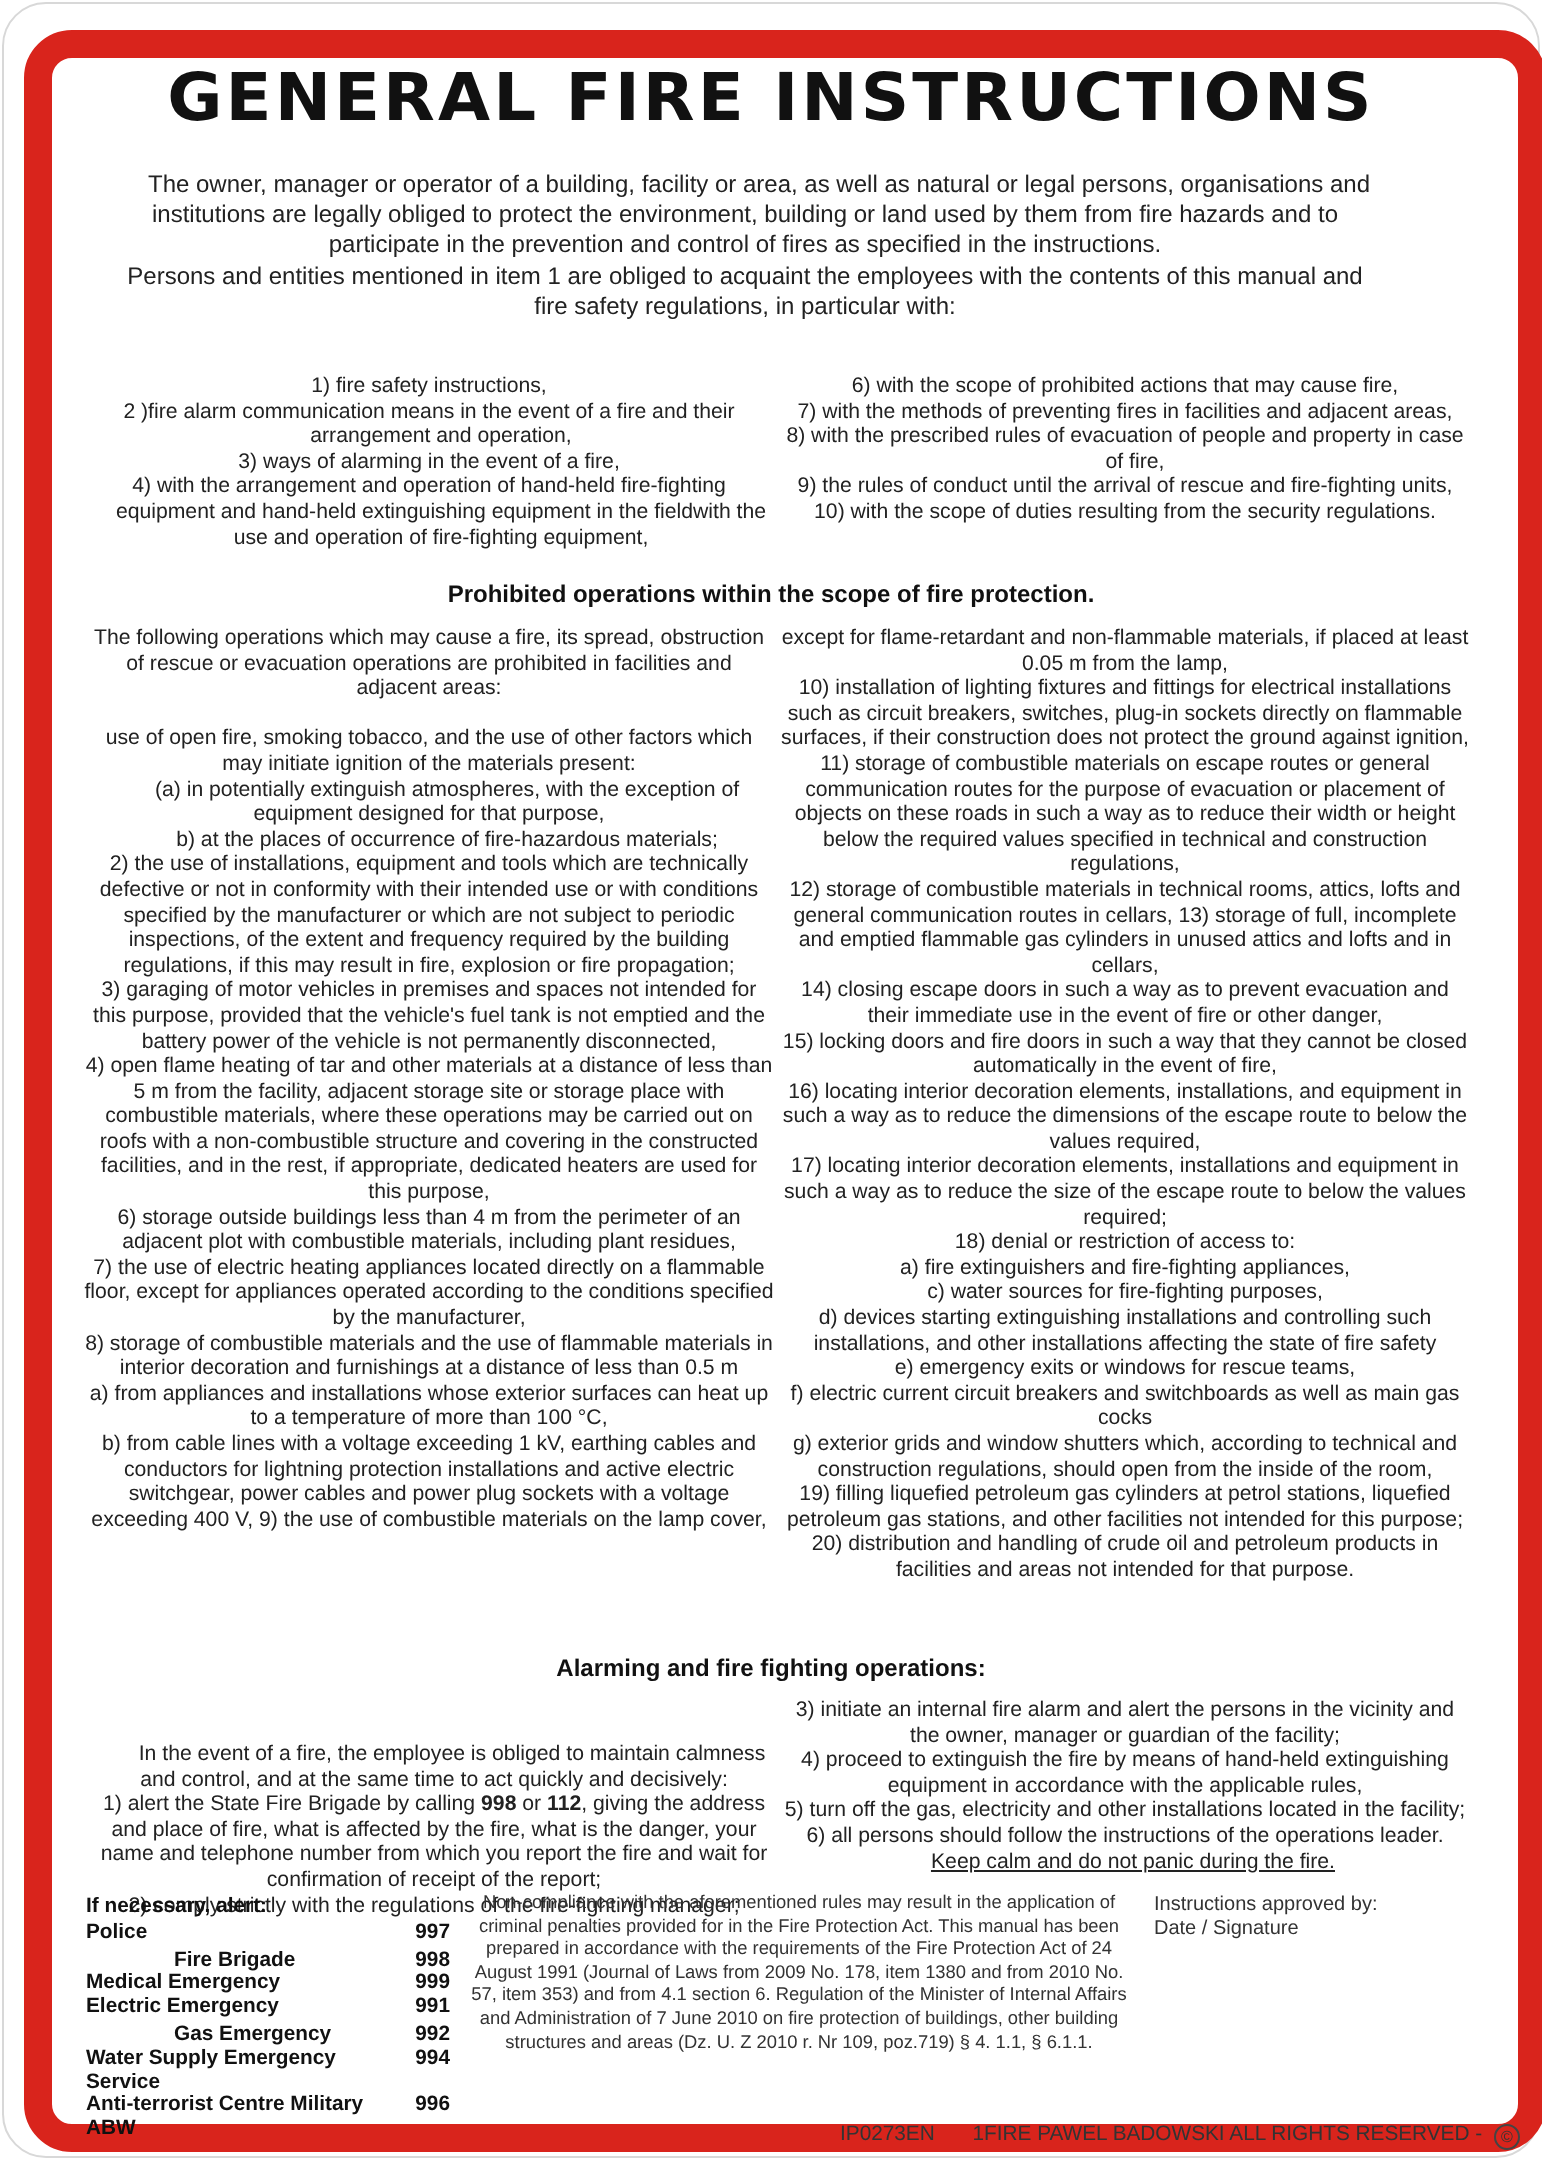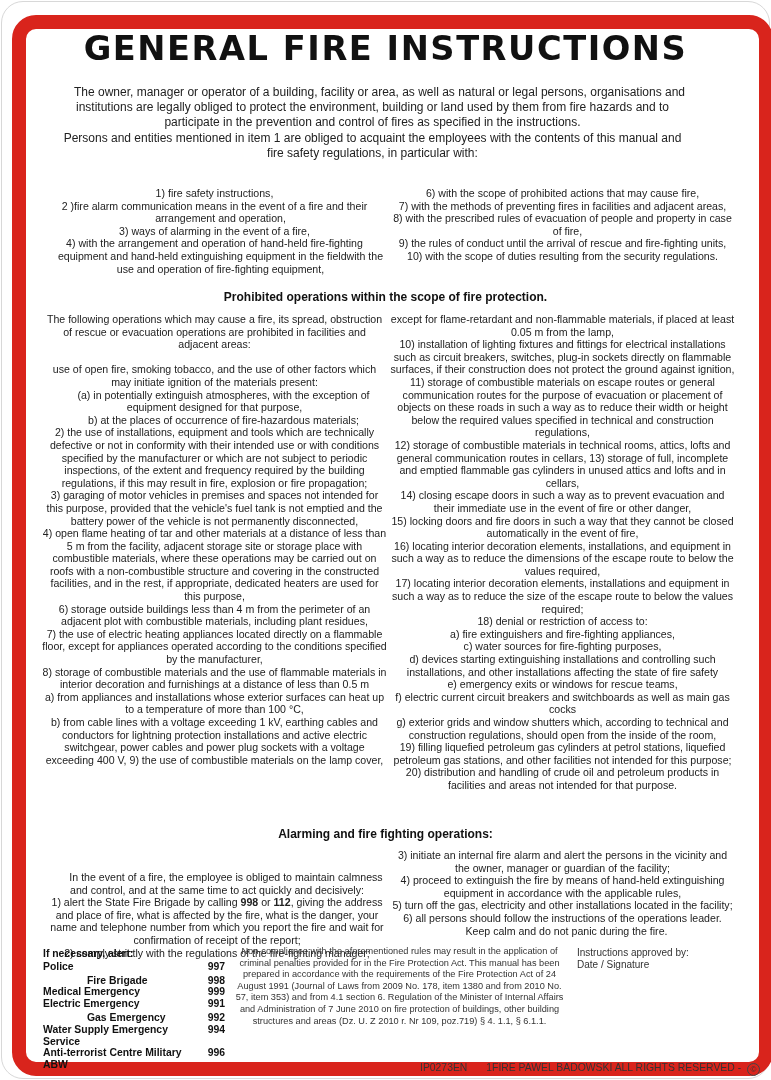--- a/index.html
+++ b/index.html
@@ -26,21 +26,21 @@
         font-size: 12px; color: #111; }
   .h2.prohib { top: 290px; }
   .h2.alarm { top: 827px; }
   .prohib-left { left: 42px; top: 313px; width: 345px; }
   .prohib-right { left: 390px; top: 313px; width: 345px; }
   .gap { height: 12.6px; }
   .sub { text-indent: 18px; }
   .alarm-left { left: 42px; top: 849px; width: 350px; margin-top: 22px; }
   .alarm-right { left: 390px; top: 849px; width: 345px; }
   .alarm-left .first { text-indent: 18px; }
-  .alarm-right .k { padding-left: 8px; }
+  .alarm-right .k { padding-left: 8px; text-decoration: underline; }
   .alerts { position: absolute; left: 43px; top: 948px; width: 182px; font-size: 10.4px;
             font-weight: bold; line-height: 11.8px; color: #111; }
   .alerts .row { display: flex; justify-content: space-between; }
   .alerts .hdr { margin-bottom: 1px; }
   .alerts .sp { margin-top: 2px; margin-left: 44px; }
   .legal { position: absolute; left: 232px; width: 335px; top: 946px; text-align: center;
            font-size: 9.2px; line-height: 11.6px; color: #333; }
   .approve { position: absolute; left: 577px; top: 947px; font-size: 10px; line-height: 12.4px; color: #333; }
   .footer { position: absolute; left: 420px; top: 1062px; font-size: 10.4px; color: #333; white-space: nowrap; }
   .footer .code { margin-right: 16px; }

